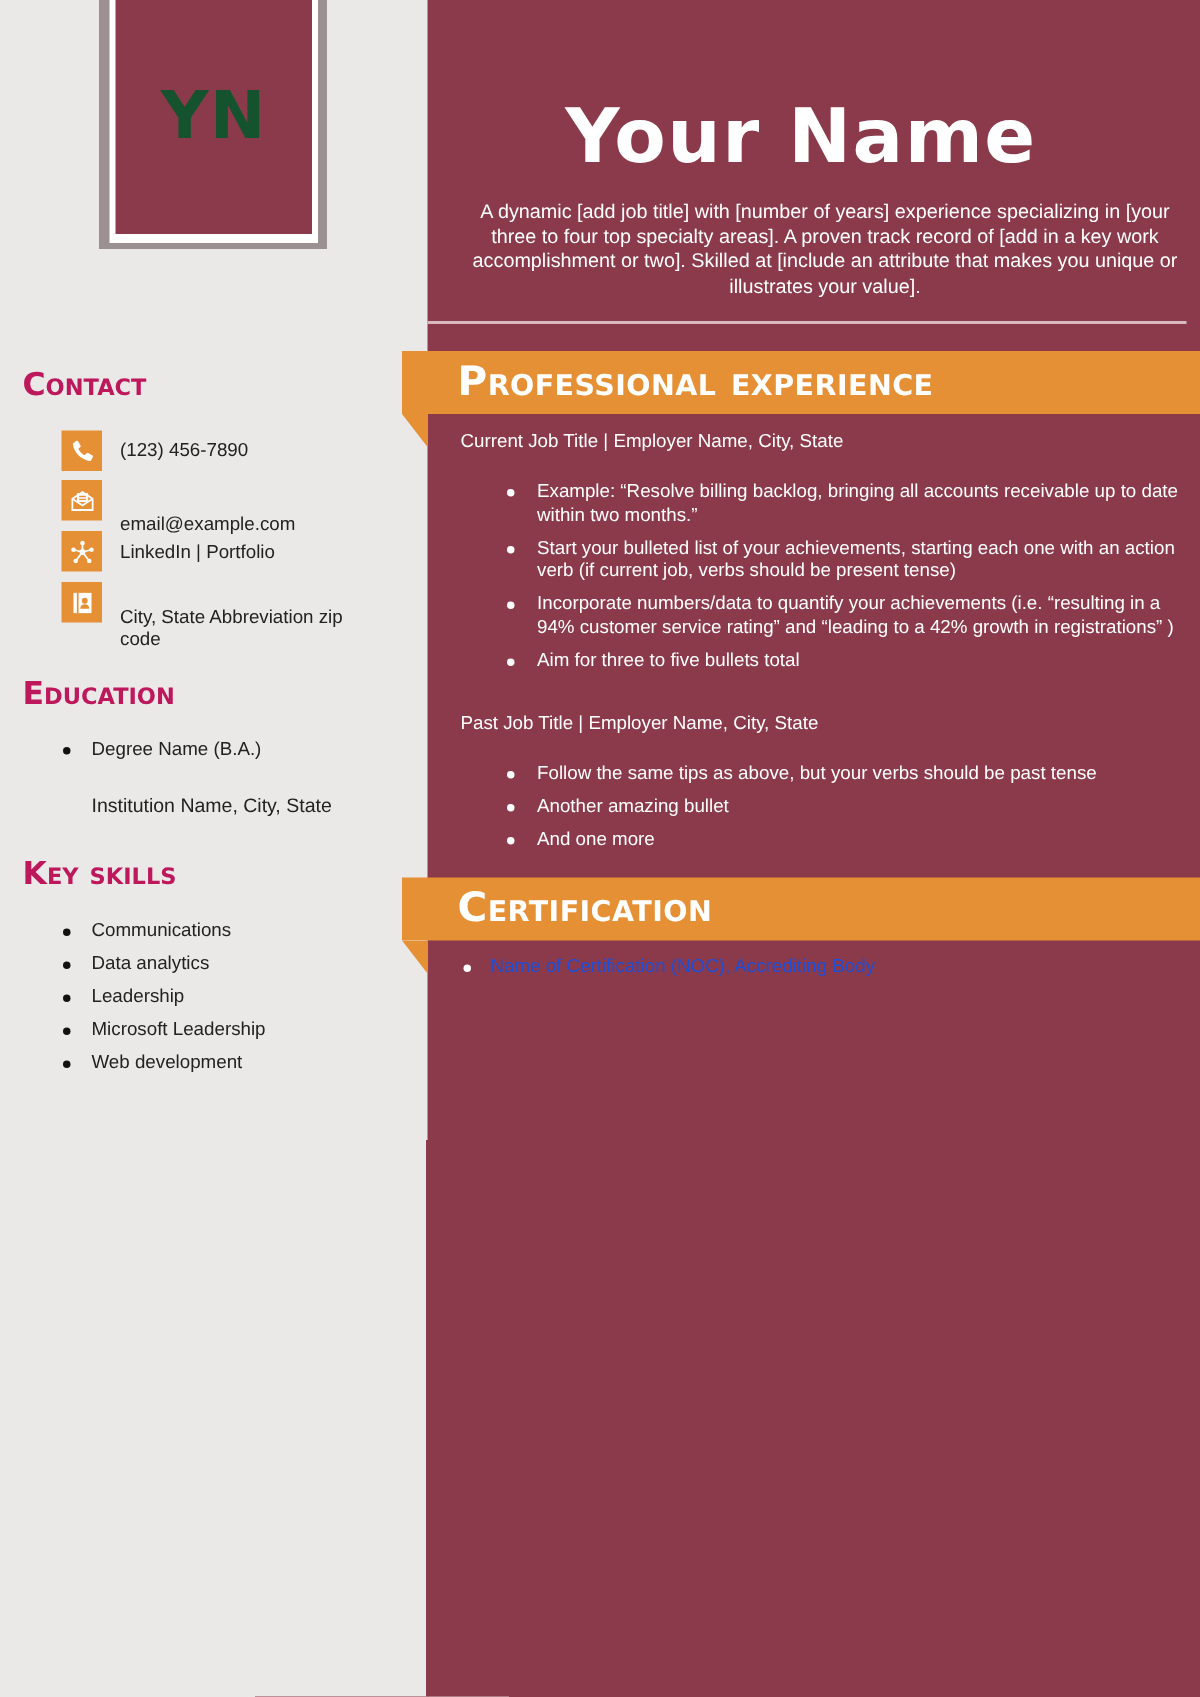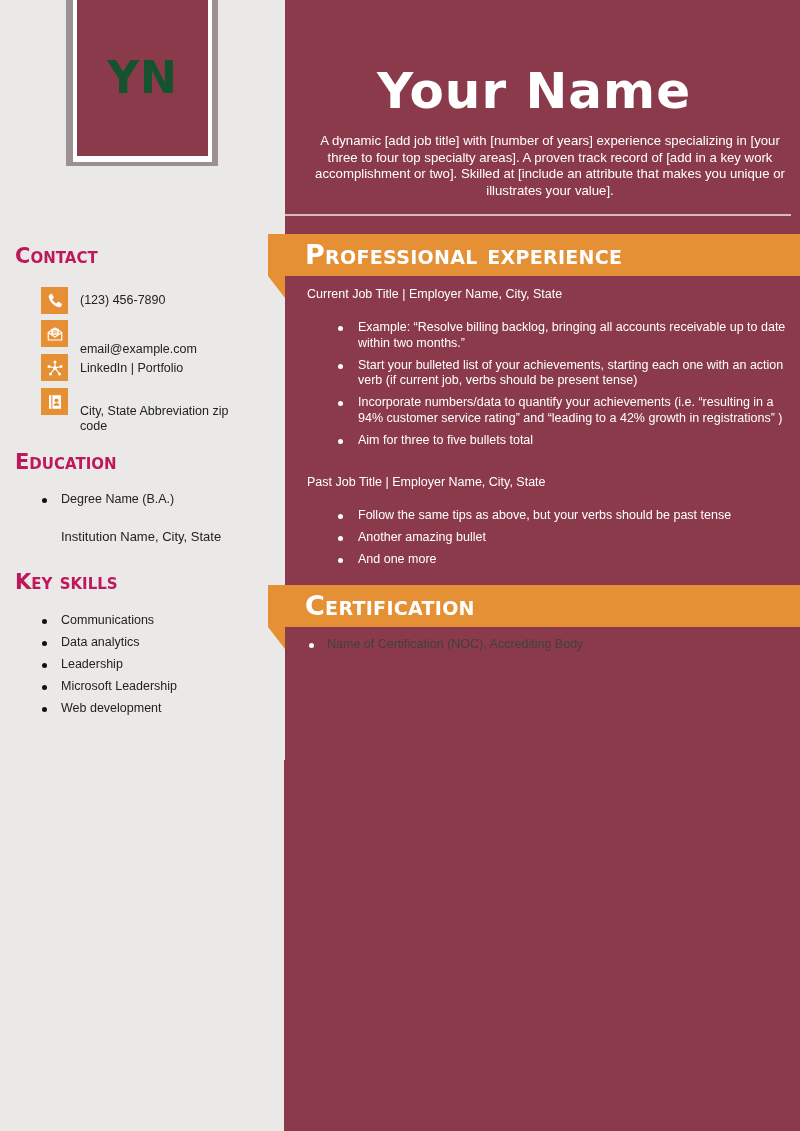--- a/index.html
+++ b/index.html
@@ -75,21 +75,21 @@
     .rlist {
       position: absolute; left: 333px; width: 460px; list-style: none; color: #ffffff;
       font-size: 12.5px; line-height: 15.5px;
     }
     .rlist li { position: relative; padding-left: 25px; margin-bottom: 6.5px; }
     .rlist li::before {
       content: ""; position: absolute; left: 5px; top: 6px; width: 5px; height: 5px;
       border-radius: 50%; background: #ffffff;
     }
     .cert-item {
-      position: absolute; left: 307px; top: 637px; color: #404040; font-size: 12.5px; line-height: 15px;
+      position: absolute; left: 307px; top: 637px; color: #1d4ed8; font-size: 12.5px; line-height: 15px;
       padding-left: 20px;
     }
     .cert-item::before {
       content: ""; position: absolute; left: 2px; top: 6px; width: 5px; height: 5px;
       border-radius: 50%; background: #ffffff;
     }
     
     .lheading {
       position: absolute; left: 15px;
       font-family: "DejaVu Sans", sans-serif; font-weight: bold;

